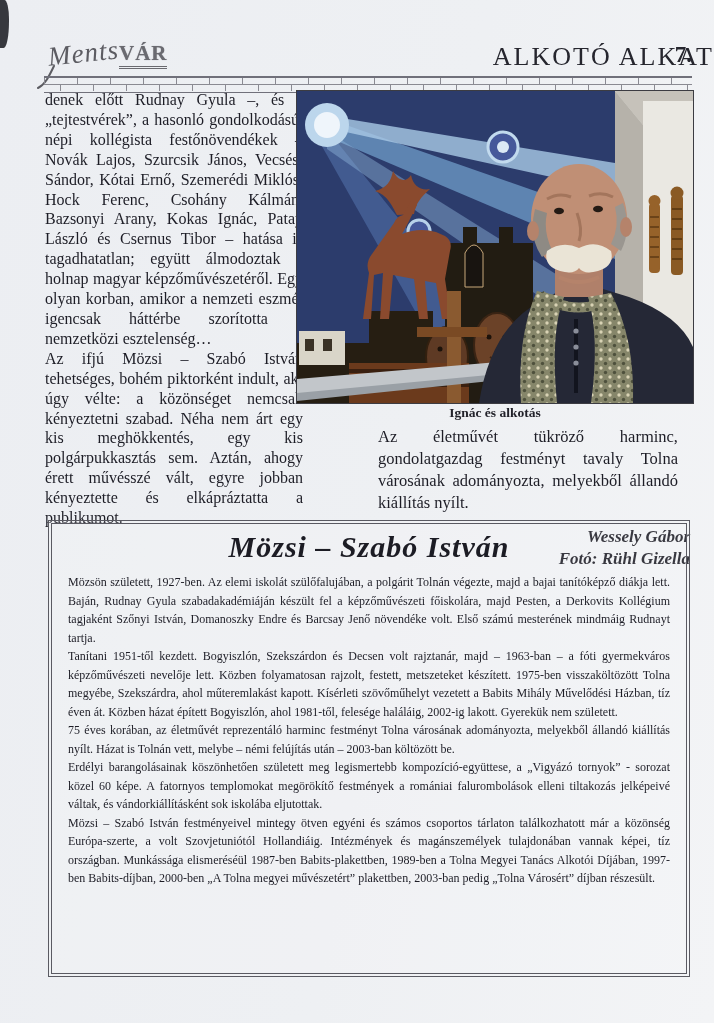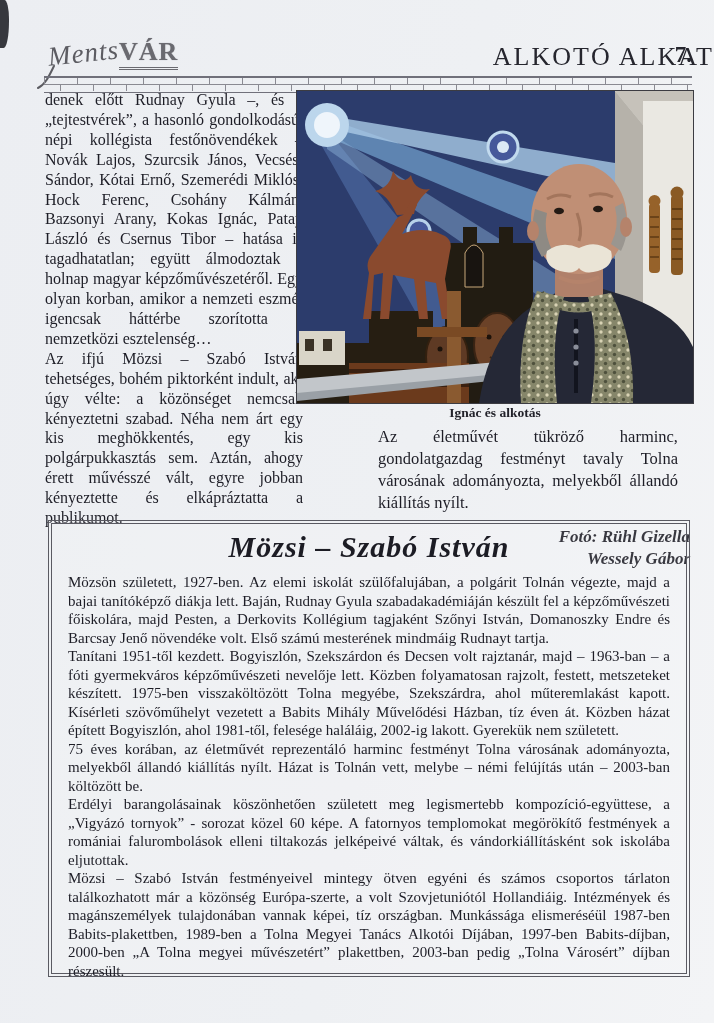--- a/index.html
+++ b/index.html
@@ -19,21 +19,21 @@
     background:#23232a;border-radius:0 50% 60% 0/0 40% 55% 0;opacity:.9;
   }
   
   .masthead{position:absolute;left:0;top:0;width:714px;height:95px;}
   .logo{position:absolute;left:48px;top:38px;white-space:nowrap;color:#5c5c62;}
   .logo-script{
     font-style:italic;font-size:27px;letter-spacing:1px;
     display:inline-block;transform:rotate(-6deg);
   }
   .logo-caps{
-    font-weight:bold;font-size:26px;letter-spacing:1px;color:#6a6a70;
+    font-weight:bold;font-size:21px;letter-spacing:1px;color:#6a6a70;
     border-bottom:3px double #6a6a70;
     text-shadow:0 0 1px #9a9aa0;
     display:inline-block;transform:translateY(-2px);
   }
   .logo-swash{position:absolute;left:-12px;top:26px;width:40px;height:26px;}
   .head-title{
     position:absolute;left:0;top:42px;width:714px;text-align:right;
     font-size:26px;letter-spacing:2px;color:#26262e;
   }
   .page-no{
@@ -83,21 +83,21 @@
   .bio-inner{
     width:100%;height:100%;box-sizing:border-box;
     border:1px solid #5a5a62;
     padding:4px 16px 0 16px;
   }
   .bio-title{
     text-align:center;font-size:30px;font-weight:bold;font-style:italic;
     letter-spacing:1px;color:#1c1c24;margin:2px 0 9px 0;
   }
   .bio-text p{
-    margin:0;font-size:15px;line-height:18.5px;text-align:justify;color:#1d1d26;
+    margin:0;font-size:12px;line-height:18.5px;text-align:justify;color:#1d1d26;
   }
 </style>
 </head>
 <body>
 
 <div class="scan">
 
   <div class="smudge"></div>
 
   <div class="masthead">
@@ -210,22 +210,22 @@
       <path d="M314,202 q24,46 22,110 l-42,0 q9,-66 -3,-106 z" fill="url(#scarfdots)"></path>
       <path d="M246,200 q36,22 66,2 l4,10 q-36,20 -74,-2 z" fill="url(#scarfdots)"></path>
     </svg>
   </div>
 
   <div class="photo-caption">Ignác és alkotás</div>
 
   <div class="right-col">
     <p style="margin:12px">Az életművét tükröző harminc, gondolatgazdag festményt tavaly Tolna városának adományozta, melyekből állandó kiállítás nyílt.</p>
     <div class="byline">
+      <div>Wessely Gábor</div>
       <div>Fotó: Rühl Gizella</div>
-      <div>Wessely Gábor</div>
     </div>
   </div>
 
   <div class="bio-box">
     <div class="bio-inner">
       <div class="bio-title">Mözsi – Szabó István</div>
       <div class="bio-text">
         <p>Mözsön született, 1927-ben. Az elemi iskolát szülőfalujában, a polgárit Tolnán végezte, majd a bajai tanítóképző diákja lett. Baján, Rudnay Gyula szabadakadémiáján készült fel a képzőművészeti főiskolára, majd Pesten, a Derkovits Kollégium tagjaként Szőnyi István, Domanoszky Endre és Barcsay Jenő növendéke volt. Első számú mesterének mindmáig Rudnayt tartja.</p>
         <p>Tanítani 1951-től kezdett. Bogyiszlón, Szekszárdon és Decsen volt rajztanár, majd – 1963-ban – a fóti gyermekváros képzőművészeti nevelője lett. Közben folyamatosan rajzolt, festett, metszeteket készített. 1975-ben visszaköltözött Tolna megyébe, Szekszárdra, ahol műteremlakást kapott. Kísérleti szövőműhelyt vezetett a Babits Mihály Művelődési Házban, tíz éven át. Közben házat épített Bogyiszlón, ahol 1981-től, felesége haláláig, 2002-ig lakott. Gyerekük nem született.</p>
         <p>75 éves korában, az életművét reprezentáló harminc festményt Tolna városának adományozta, melyekből állandó kiállítás nyílt. Házat is Tolnán vett, melybe – némi felújítás után – 2003-ban költözött be.</p>

